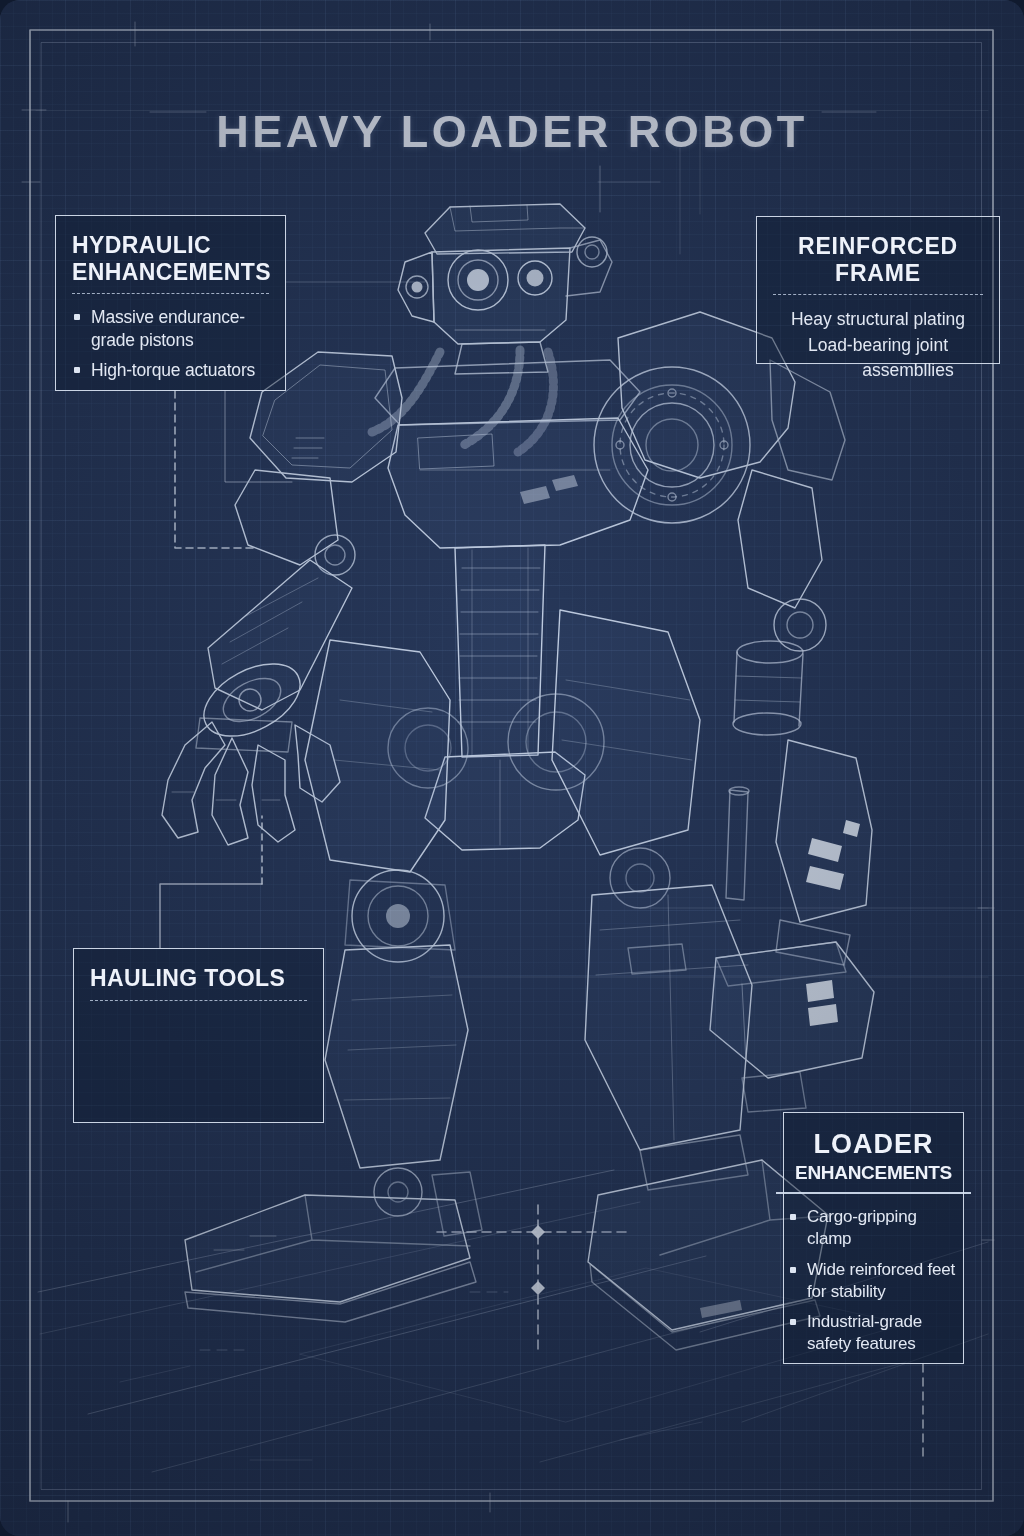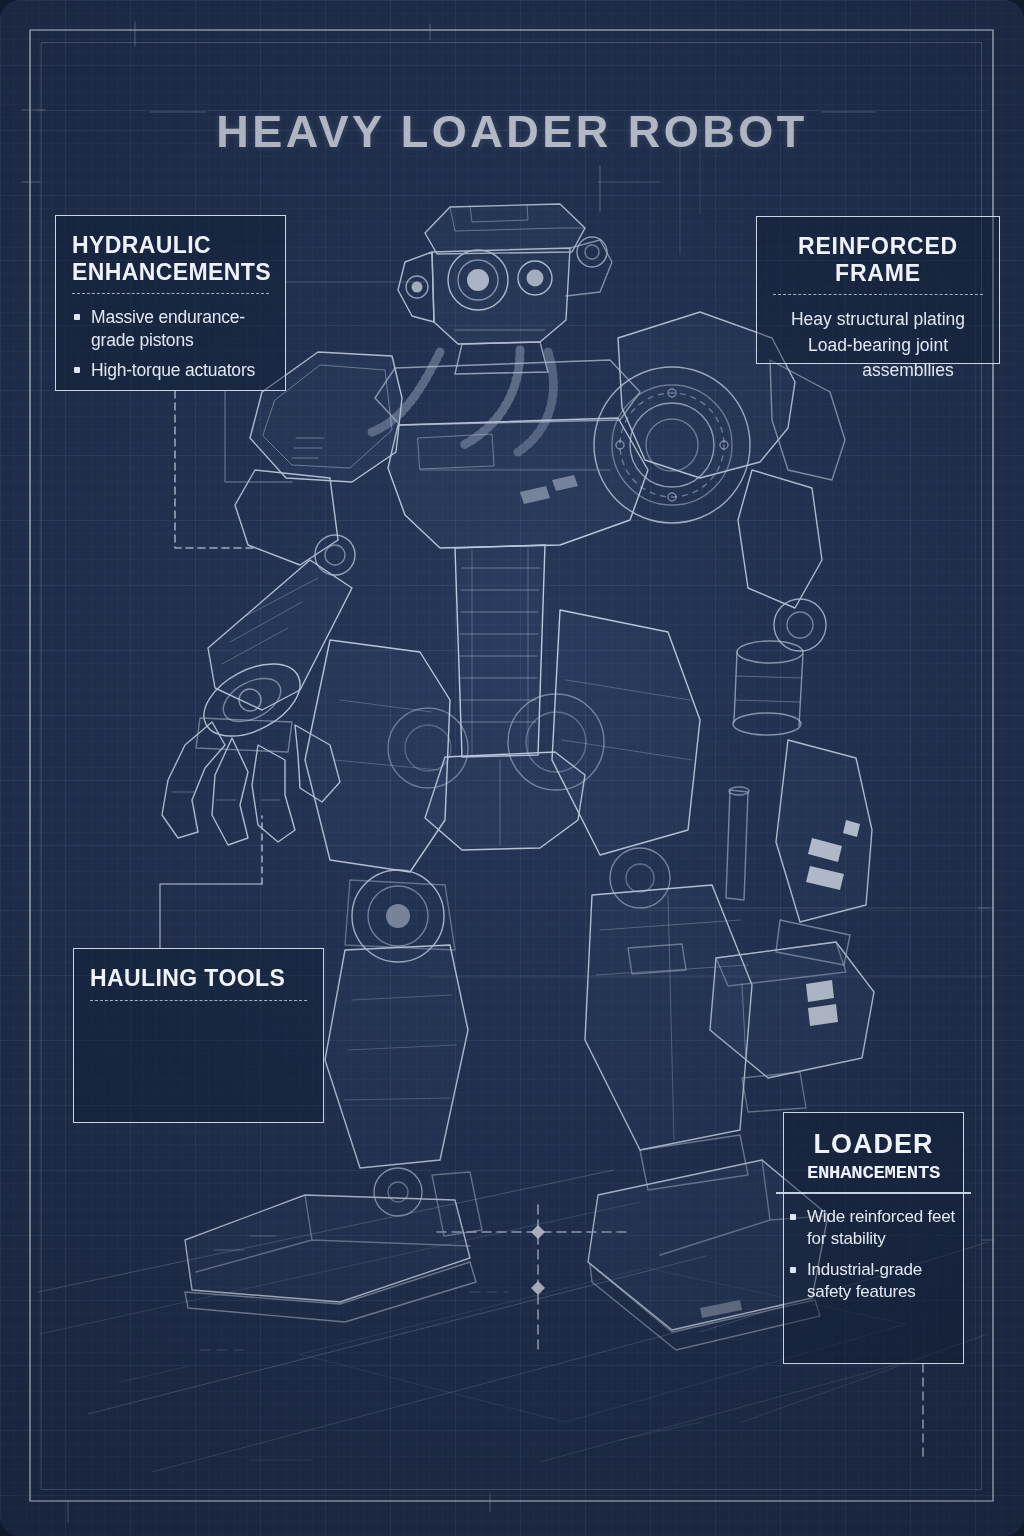--- a/index.html
+++ b/index.html
@@ -49,21 +49,21 @@
     background:#dde5f2;border-radius:1px;
   }
   #callout-hydraulic{left:55px;top:215px;width:231px;height:176px;}
   #callout-reinforced{left:732px;top:216px;width:244px;height:148px;text-align:center;margin-left:24px;}
   #callout-reinforced h2{letter-spacing:.8px;}
   #callout-reinforced .line{font-size:17.5px;line-height:1.45;color:#e2e8f3;}
   #callout-reinforced .line:nth-child(3){padding-left:60px;}
   #callout-hauling{left:73px;top:948px;width:251px;height:175px;}
   #callout-loader{left:783px;top:1112px;width:181px;height:252px;text-align:center;padding:12px 4px;}
   #callout-loader .h1{font-size:27px;font-weight:700;letter-spacing:1px;margin:4px 0 0 0;}
-  #callout-loader .h2{font-size:19px;font-weight:700;letter-spacing:-.3px;margin:2px 0 8px 0;font-family:Liberation Mono, monospace;}
+  #callout-loader .h2{font-size:19px;font-weight:700;letter-spacing:-.3px;margin:2px 0 8px 0;}
   #callout-loader .rule.solid{margin-left:-12px;margin-right:-12px;}
   #callout-loader ul{text-align:left;margin-top:12px;}
   #callout-loader li{font-size:17px;margin-bottom:8px;}
 </style>
 </head>
 <body>
 
 <div class="page">
 
   <svg class="draw" viewBox="0 0 1024 1536" width="1024" height="1536" fill="none" stroke="#d8e3f3" stroke-width="1.4" stroke-linejoin="round" stroke-linecap="round">
@@ -271,19 +271,20 @@
   <section class="callout" id="callout-hauling">
     <h2>HAULING TOOLS</h2>
     <div class="rule dashed"></div>
   </section>
 
   <section class="callout" id="callout-loader">
     <h2 class="h1">LOADER</h2>
     <h2 class="h2">ENHANCEMENTS</h2>
     <div class="rule solid"></div>
     <ul>
+        <li>Cargo-gripping clamp</li>
         <li>Wide reinforced feet for stability</li>
         <li>Industrial-grade safety features</li>
       </ul>
   </section>
 
   <div class="vignette"></div>
 </div>
 
 </body></html>

